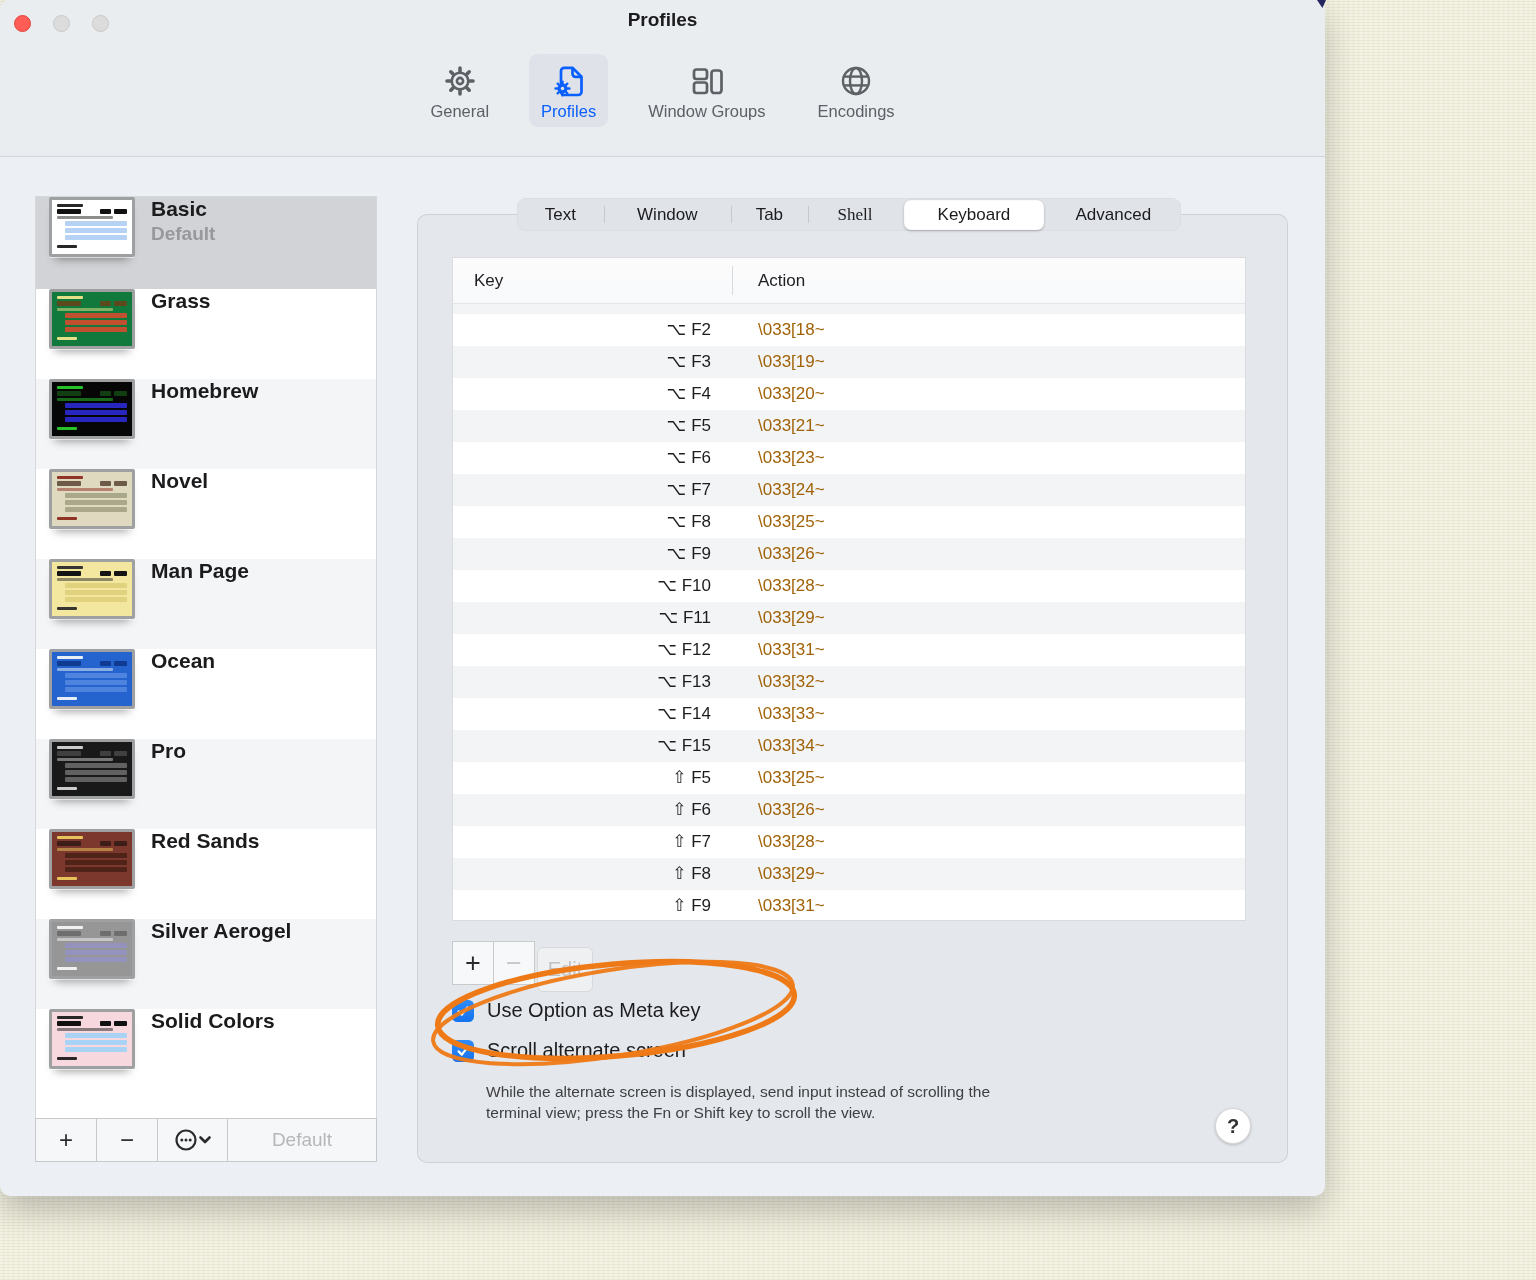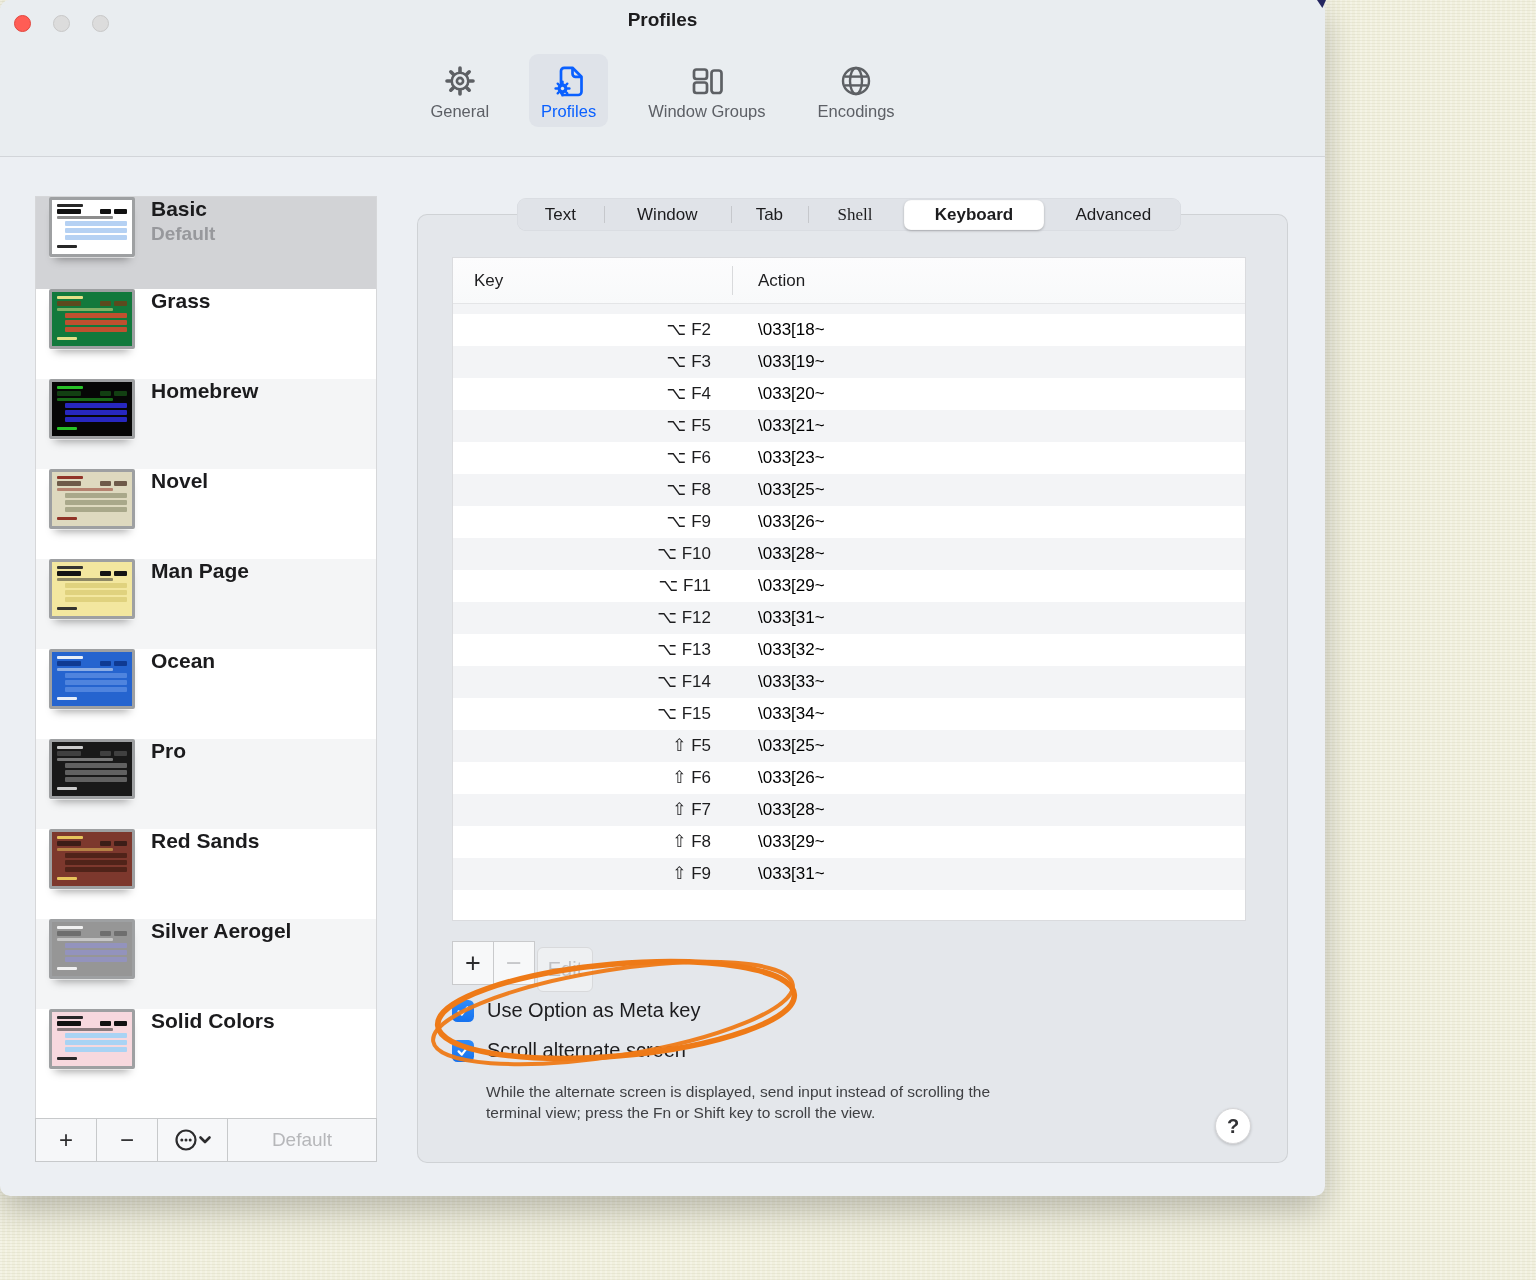--- a/index.html
+++ b/index.html
@@ -69,33 +69,33 @@
     border:1px solid rgba(0,0,0,.09);border-radius:10px;box-sizing:border-box;}
 
   .segbar{position:absolute;left:517px;top:198px;width:664px;height:33px;background:#e0e3e8;border-radius:9px;
     display:flex;box-shadow:inset 0 0 0 0.5px rgba(0,0,0,.05);}
   .seg{position:relative;flex-basis:0;display:flex;align-items:center;justify-content:center;
     font-size:17px;color:#1c1c1e;white-space:nowrap;border-radius:7px;}
   .seg::before{content:"";position:absolute;left:0;top:8px;bottom:8px;width:1px;background:#c6c8cc;}
   .seg:first-of-type::before{display:none;}
   .seg.selected::before{display:none;}
   .seg.selected + .seg::before{display:none;}
-  .seg.selected{background:#ffffff;margin:1.5px;box-shadow:0 1px 2.5px rgba(0,0,0,.25), inset 0 0 0 0.5px rgba(0,0,0,.04);font-weight:bold;}
+  .seg.selected{background:#ffffff;margin:1.5px;box-shadow:0 1px 2.5px rgba(0,0,0,.25), inset 0 0 0 0.5px rgba(0,0,0,.04);}
 
   .kb-table{position:absolute;left:452px;top:257px;width:794px;height:664px;background:#ffffff;
     border:1px solid #dadbde;box-sizing:border-box;overflow:hidden;}
   .kb-head{position:relative;height:46px;background:linear-gradient(#fcfcfd,#f8f9fa);border-bottom:1px solid #e4e5e7;box-sizing:border-box;}
   .kb-head .col-key{position:absolute;left:21px;top:0;line-height:45px;font-size:17px;color:#1d1d1f;}
   .kb-head .col-action{position:absolute;left:305px;top:0;line-height:45px;font-size:17px;color:#1d1d1f;}
   .head-divider{position:absolute;left:279px;top:8px;height:29px;width:1px;background:#d9dadc;}
   .partial-strip{height:10px;background:#f3f4f6;}
   .trow{position:relative;height:32px;font-size:17px;}
   .trow:nth-of-type(even){background:#f3f4f6;}
   .tkey{position:absolute;left:0;top:0;width:258px;text-align:right;line-height:32px;color:#1d1d1f;}
-  .tact{position:absolute;left:305px;top:0;line-height:32px;color:#000000;}
+  .tact{position:absolute;left:305px;top:0;line-height:32px;color:#a16207;}
 
   .mini-btn{position:absolute;width:42px;height:44px;background:#f7f8f9;border:1px solid #c9cacc;
     box-sizing:border-box;display:flex;align-items:center;justify-content:center;font-size:27px;color:#2b2b2d;}
   .btn-add-key{left:452px;top:941px;}
   .btn-remove-key{left:493px;top:941px;color:#c7c8cb;}
   .btn-edit-key{position:absolute;left:537px;top:947px;width:56px;height:45px;background:#eef0f2;
     border:1px solid #d8d9db;border-radius:6px;box-sizing:border-box;display:flex;align-items:center;justify-content:center;
     font-size:20px;color:#c0c1c4;}
 
   .cb-row{position:absolute;display:flex;align-items:center;gap:13px;}
@@ -453,20 +453,24 @@
           </div>
           <div class="trow">
             <span class="tkey">⌥ F5</span>
             <span class="tact">\033[21~</span>
           </div>
           <div class="trow">
             <span class="tkey">⌥ F6</span>
             <span class="tact">\033[23~</span>
           </div>
           <div class="trow">
+            <span class="tkey">⌥ F7</span>
+            <span class="tact">\033[24~</span>
+          </div>
+          <div class="trow">
             <span class="tkey">⌥ F8</span>
             <span class="tact">\033[25~</span>
           </div>
           <div class="trow">
             <span class="tkey">⌥ F9</span>
             <span class="tact">\033[26~</span>
           </div>
           <div class="trow">
             <span class="tkey">⌥ F10</span>
             <span class="tact">\033[28~</span>

